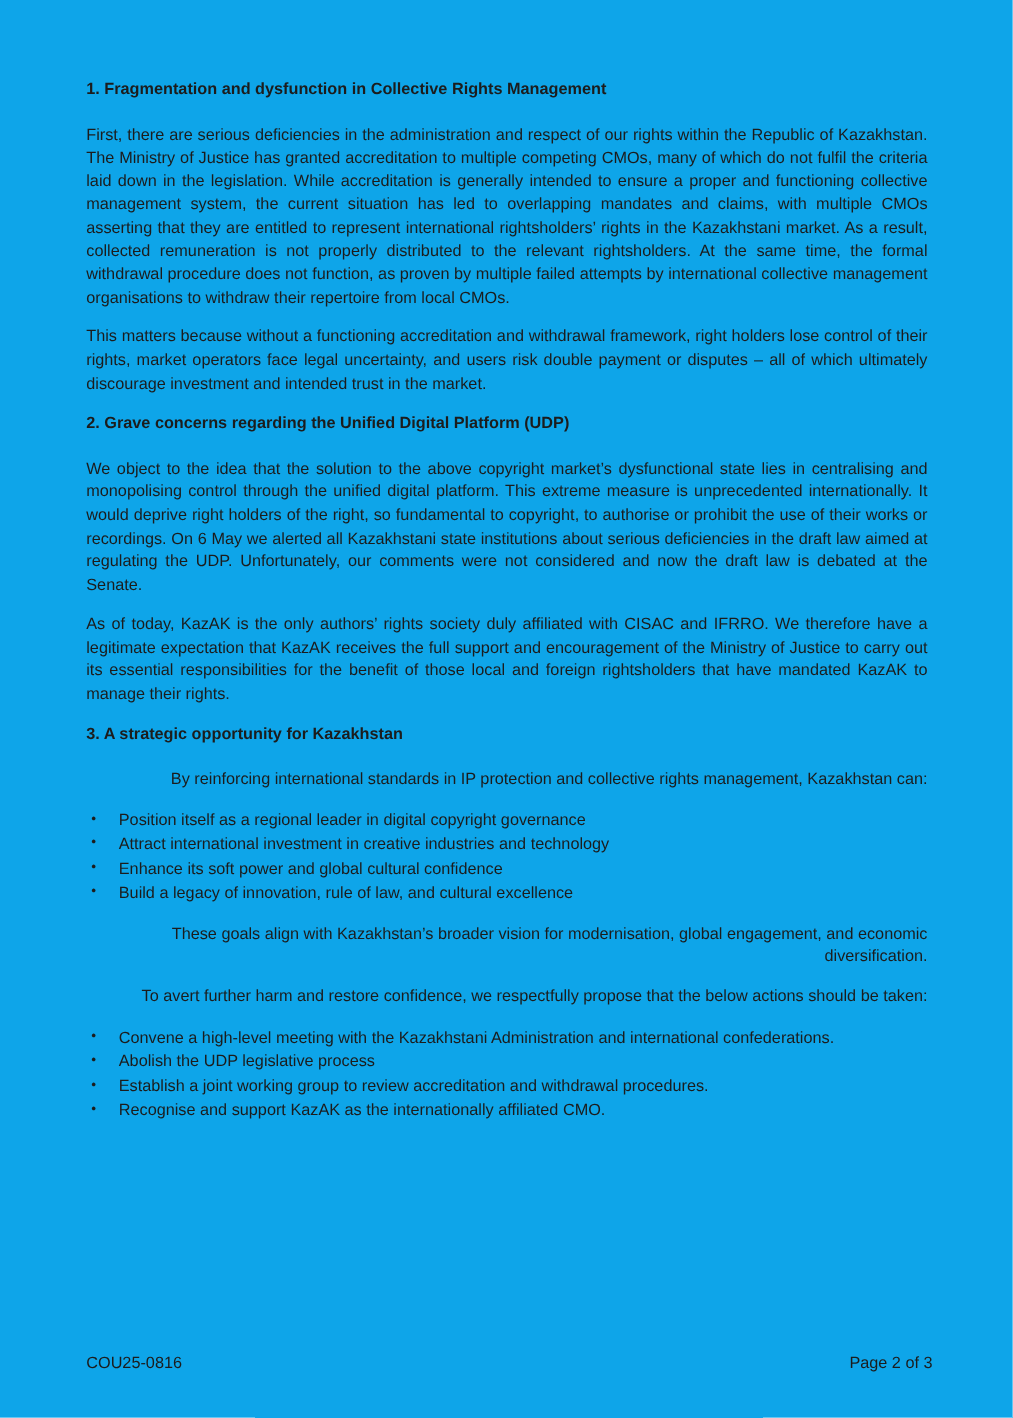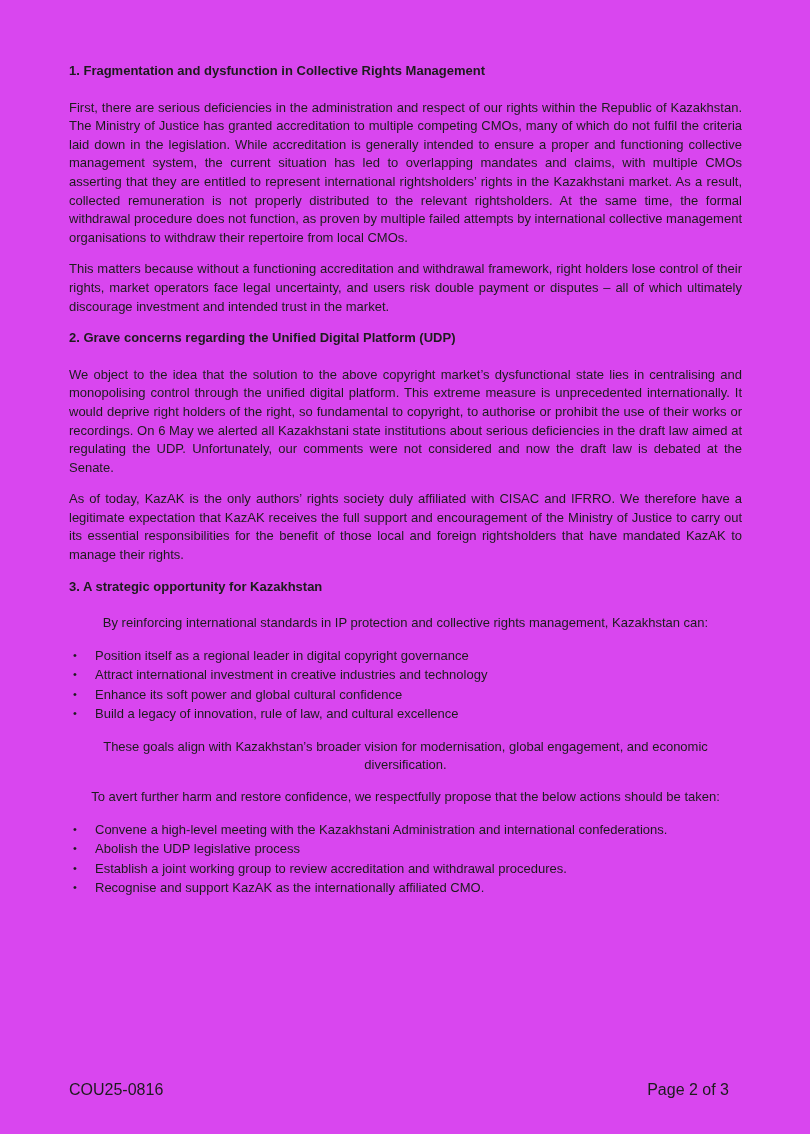--- a/index.html
+++ b/index.html
@@ -8,42 +8,42 @@
     width: 810px;
     height: 1134px;
     position: relative;
     font-family: "Liberation Sans", sans-serif;
     color: #1c1c1c;
     overflow: hidden;
   }
   .page {
     position: absolute;
     inset: 0;
-    background: #d946ef;
+    background: #0ea5e9;
   }
   .content {
     position: absolute;
     left: 69px;
     top: 62px;
     width: 673px;
     font-size: 13px;
     line-height: 18.6px;
   }
   .doc-heading {
     font-size: 13px;
     font-weight: bold;
     margin: 0 0 18px 0;
     line-height: 18.6px;
   }
   .doc-para {
     text-align: justify;
     margin: 0 0 13px 0;
   }
   .doc-para.no-justify {
-    text-align: center;
+    text-align: right;
   }
   .doc-list {
     list-style: none;
     margin: 0 0 14px 0;
     padding: 0;
   }
   .doc-list li {
     display: flex;
     line-height: 19.5px;
   }
@@ -52,25 +52,25 @@
     width: 26px;
     padding-left: 4px;
     font-size: 11px;
   }
   .bullet-text {
     flex: 1;
   }
   .footer {
     position: absolute;
     left: 69px;
-    right: 81px;
+    right: 64px;
     bottom: 36px;
     display: flex;
     justify-content: space-between;
-    font-size: 16px;
+    font-size: 13px;
     line-height: 16px;
   }
 </style>
 </head>
 <body>
 
 <div class="page">
   <div class="content">
 
     <div class="doc-heading">1. Fragmentation and dysfunction in Collective Rights Management</div>

